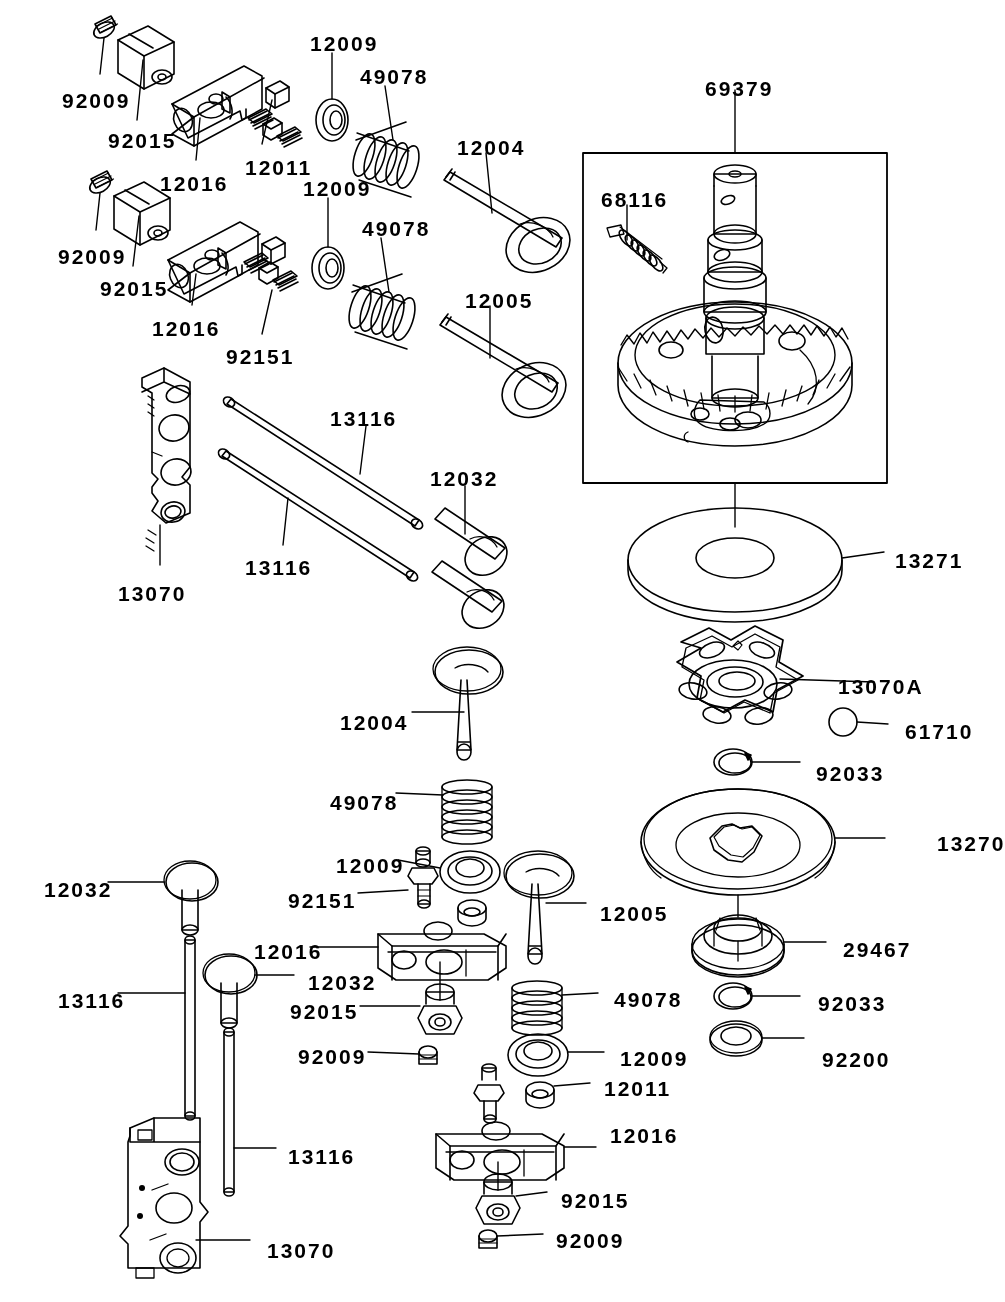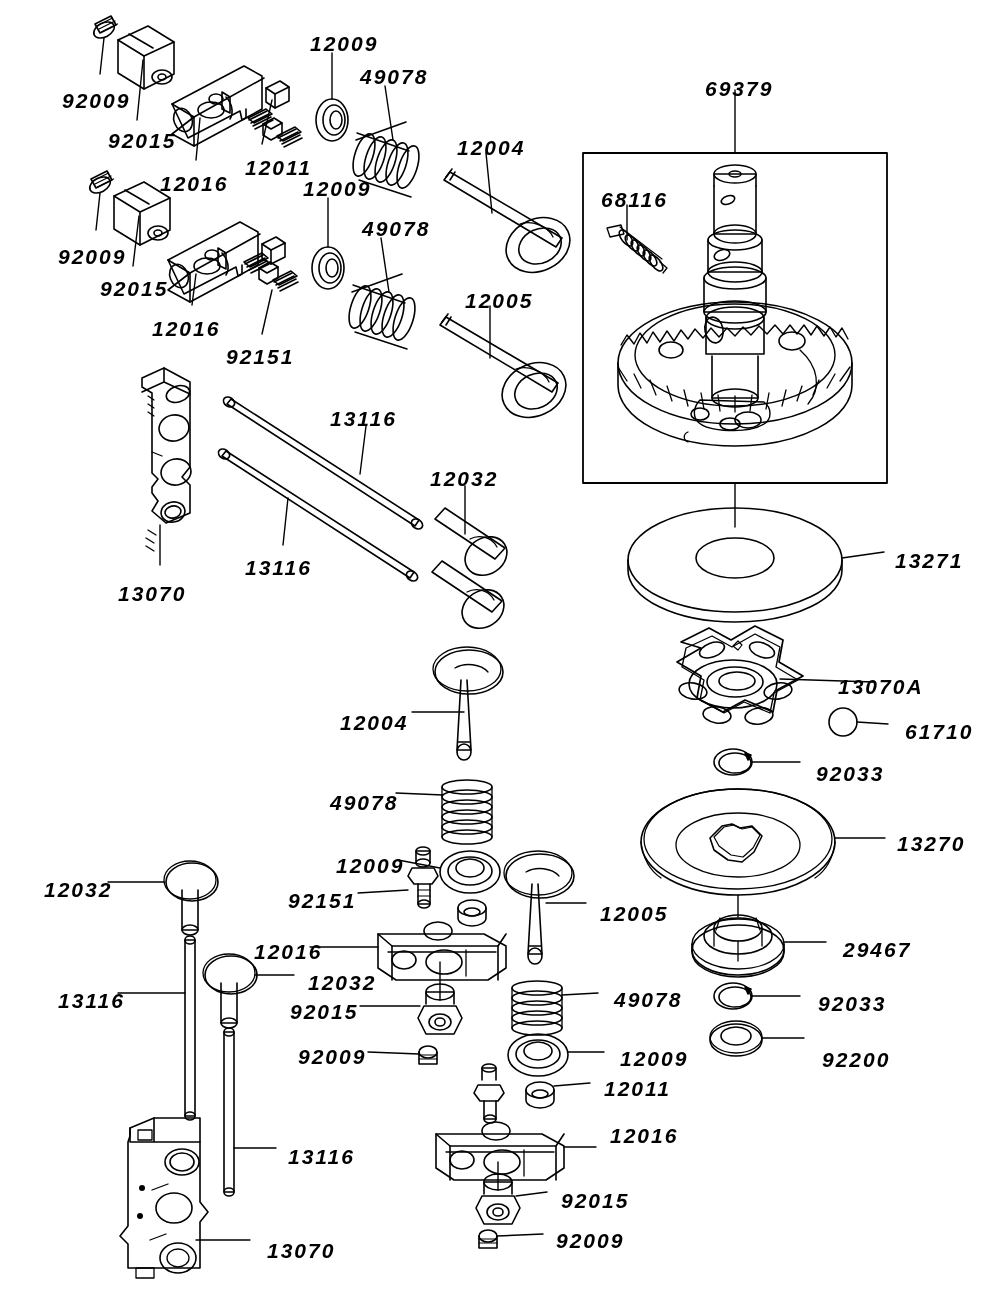--- a/index.html
+++ b/index.html
@@ -1,21 +1,21 @@
 <!DOCTYPE html>
 <html><head>
 <meta charset="utf-8">
 <title>Valves / Camshaft Parts Diagram</title>
 <style>
   html,body{margin:0;padding:0;background:#ffffff;}
   body{width:1005px;height:1302px;font-family:"Liberation Sans",sans-serif;}
   #sheet{position:relative;width:1005px;height:1302px;overflow:hidden;background:#fff;}
   #art{position:absolute;left:0;top:0;width:1005px;height:1302px;}
   .lbl{position:absolute;font-family:"Liberation Sans",sans-serif;font-size:21px;font-weight:bold;
-       letter-spacing:2.0px;color:#000;white-space:nowrap;line-height:1;font-style:italic;}
+       letter-spacing:2.0px;color:#000;white-space:nowrap;line-height:1;}
 </style>
 </head>
 <body>
 
 <div id="sheet">
 
   <svg id="art" viewBox="0 0 1005 1302" xmlns="http://www.w3.org/2000/svg">
     <defs>
       <g id="screwGlyph">
         <path d="M0,0 l14,-7 l6,6 l-14,7 z" fill="none" stroke="#000" stroke-width="1.5"></path>
@@ -547,21 +547,21 @@
   <div class="lbl" style="left:362px; top:218px;">49078</div>
   <div class="lbl" style="left:465px; top:290px;">12005</div>
   <div class="lbl" style="left:330px; top:408px;">13116</div>
   <div class="lbl" style="left:245px; top:557px;">13116</div>
   <div class="lbl" style="left:430px; top:468px;">12032</div>
   <div class="lbl" style="left:118px; top:583px;">13070</div>
   <div class="lbl" style="left:895px; top:550px;">13271</div>
   <div class="lbl" style="left:838px; top:676px;">13070A</div>
   <div class="lbl" style="left:905px; top:721px;">61710</div>
   <div class="lbl" style="left:816px; top:763px;">92033</div>
-  <div class="lbl" style="left:897px; top:833px;">13270</div>
+  <div class="lbl" style="left:937px; top:833px;">13270</div>
   <div class="lbl" style="left:340px; top:712px;">12004</div>
   <div class="lbl" style="left:330px; top:792px;">49078</div>
   <div class="lbl" style="left:336px; top:855px;">12009</div>
   <div class="lbl" style="left:288px; top:890px;">92151</div>
   <div class="lbl" style="left:254px; top:941px;">12016</div>
   <div class="lbl" style="left:600px; top:903px;">12005</div>
   <div class="lbl" style="left:843px; top:939px;">29467</div>
   <div class="lbl" style="left:818px; top:993px;">92033</div>
   <div class="lbl" style="left:822px; top:1049px;">92200</div>
   <div class="lbl" style="left:44px;  top:879px;">12032</div>

